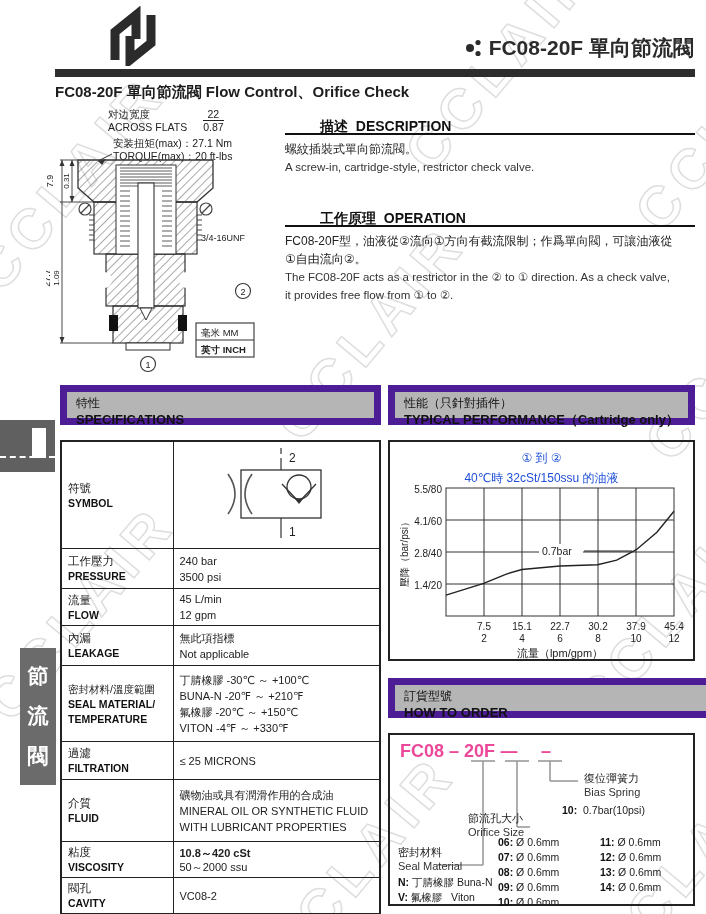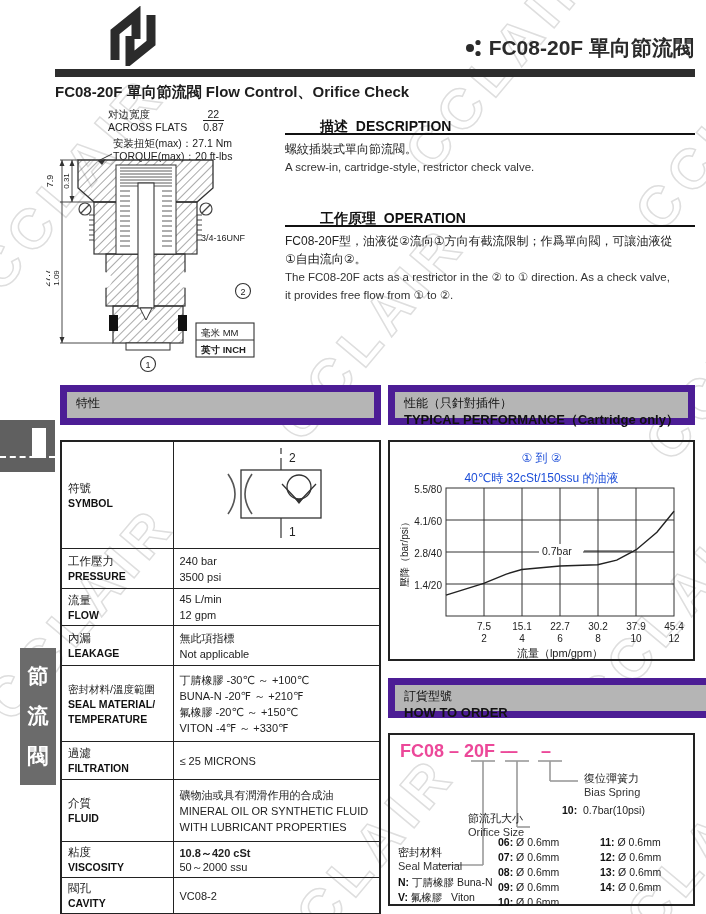--- a/index.html
+++ b/index.html
@@ -228,20 +228,21 @@
     <div class="abs" style="left:0;top:36px;width:55px;border-top:2px dashed #fff;"></div>
   </div>
   <div class="abs z vtab" style="left:20px;top:648px;width:36px;height:137px;">
     <div>節</div>
     <div>流</div>
     <div>閥</div>
   </div>
 
   <div class="abs z gray-bar" style="left:60px;top:385px;width:321px;height:40px;">
     <div class="cn">特性</div>
+    <div class="en">SPECIFICATIONS</div>
   </div>
 
   <div class="abs z gray-bar" style="left:388px;top:385px;width:307px;height:40px;">
     <div class="cn">性能（只針對插件）</div>
     <div class="en">TYPICAL PERFORMANCE（Cartridge only）</div>
   </div>
 
   <table class="spec abs z" style="left:60px;top:440px;">
     <tbody>
         <tr style="height:106px;">

